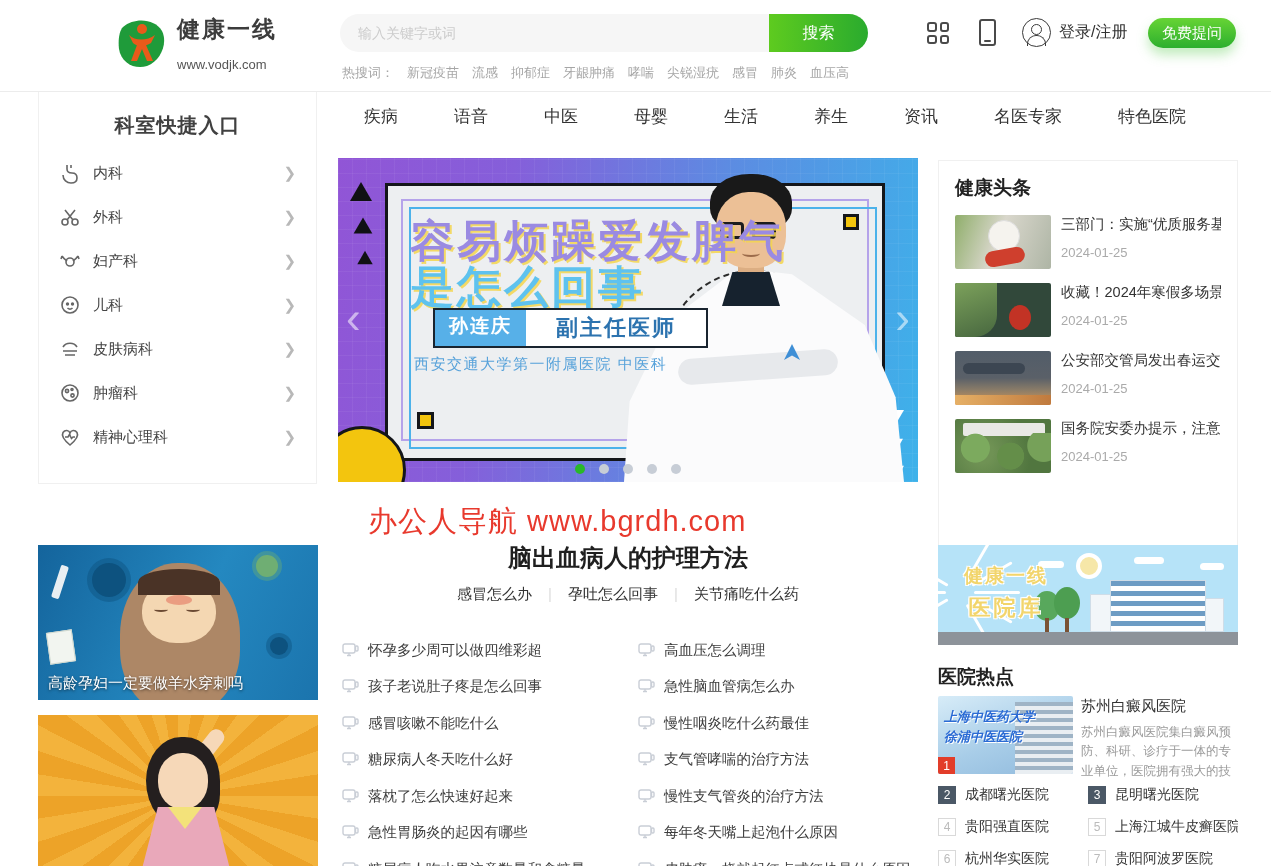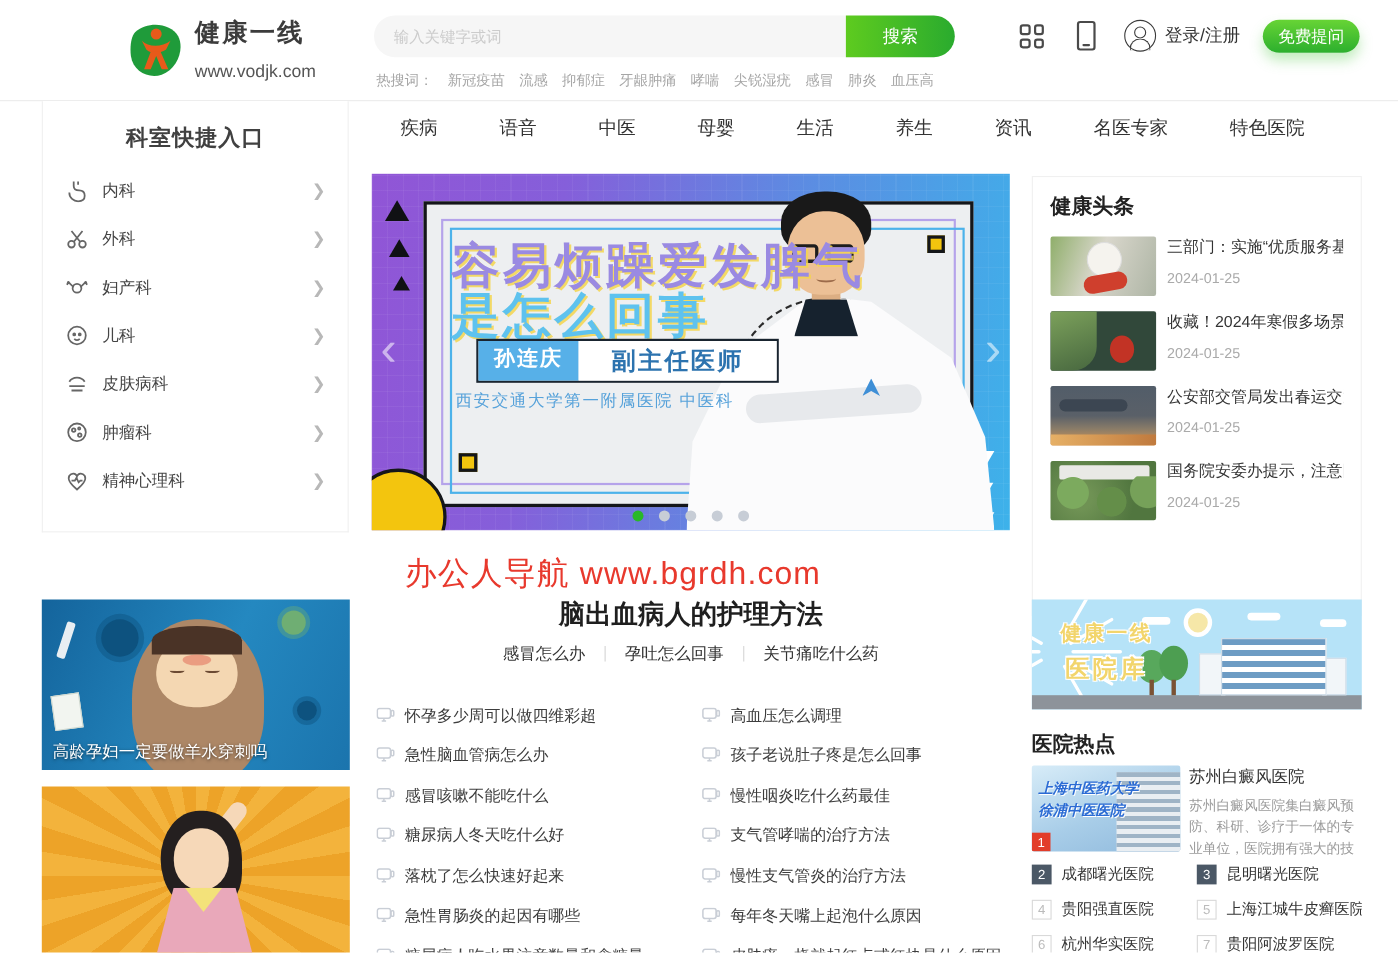--- a/index.html
+++ b/index.html
@@ -2,21 +2,21 @@
 <html><head>
 <meta charset="utf-8">
 <style>
   *{box-sizing:border-box;margin:0;padding:0}
   html,body{width:1271px;height:866px;overflow:hidden;background:#fff;
     font-family:"Liberation Sans","DejaVu Sans",sans-serif;color:#333}
   
   .header{position:relative;height:92px;background:#fff;border-bottom:1px solid #ececec}
   .logo{position:absolute;left:115px;top:14px;display:flex;align-items:center;gap:10px;cursor:pointer}
   .logo-text .cn{font-size:23px;font-weight:bold;color:#3c3c3c;letter-spacing:2px}
-  .logo-text .en{font-size:16px;color:#555;margin-top:12px}
+  .logo-text .en{font-size:13px;color:#555;margin-top:12px}
   .search-input{position:absolute;left:340px;top:14px;width:429px;height:38px;border:none;outline:none;
     background:#f6f6f6;border-radius:19px 0 0 19px;padding:0 18px;font-size:14px;color:#666}
   .search-input::placeholder{color:#ccc}
   .search-btn{position:absolute;left:769px;top:14px;width:99px;height:38px;border:none;cursor:pointer;
     background:linear-gradient(90deg,#5ecb1f,#2aab2e);border-radius:0 19px 19px 0;color:#fff;font-size:16px}
   .hotrow{position:absolute;left:342px;top:64px;font-size:13px;color:#a6a6a6;display:flex;gap:13px;white-space:nowrap}
   .hotrow .kw{cursor:pointer}
   .hdr-ico{position:absolute;cursor:pointer}
   .grid-icon{left:927px;top:22px;width:22px;height:22px;display:grid;grid-template-columns:1fr 1fr;gap:3px}
   .grid-icon i{border:2px solid #4a4a4a;border-radius:3px}
@@ -423,29 +423,29 @@
           <rect x="13.5" y="3" width="2.5" height="5" rx="1"></rect>
         </svg>
         <span>高血压怎么调理</span>
       </div>
     <div class="q">
         <svg width="17" height="15" viewBox="0 0 17 15" fill="none" stroke="#c9ced6" stroke-width="1.4">
           <rect x="1" y="1" width="12" height="9" rx="2"></rect>
           <path d="M5 12.5 h4 M7 10 v2.5"></path>
           <rect x="13.5" y="3" width="2.5" height="5" rx="1"></rect>
         </svg>
+        <span>孩子老说肚子疼是怎么回事</span>
+      </div>
+    <div class="q">
+        <svg width="17" height="15" viewBox="0 0 17 15" fill="none" stroke="#c9ced6" stroke-width="1.4">
+          <rect x="1" y="1" width="12" height="9" rx="2"></rect>
+          <path d="M5 12.5 h4 M7 10 v2.5"></path>
+          <rect x="13.5" y="3" width="2.5" height="5" rx="1"></rect>
+        </svg>
         <span>急性脑血管病怎么办</span>
-      </div>
-    <div class="q">
-        <svg width="17" height="15" viewBox="0 0 17 15" fill="none" stroke="#c9ced6" stroke-width="1.4">
-          <rect x="1" y="1" width="12" height="9" rx="2"></rect>
-          <path d="M5 12.5 h4 M7 10 v2.5"></path>
-          <rect x="13.5" y="3" width="2.5" height="5" rx="1"></rect>
-        </svg>
-        <span>孩子老说肚子疼是怎么回事</span>
       </div>
     <div class="q">
         <svg width="17" height="15" viewBox="0 0 17 15" fill="none" stroke="#c9ced6" stroke-width="1.4">
           <rect x="1" y="1" width="12" height="9" rx="2"></rect>
           <path d="M5 12.5 h4 M7 10 v2.5"></path>
           <rect x="13.5" y="3" width="2.5" height="5" rx="1"></rect>
         </svg>
         <span>感冒咳嗽不能吃什么</span>
       </div>
     <div class="q">

